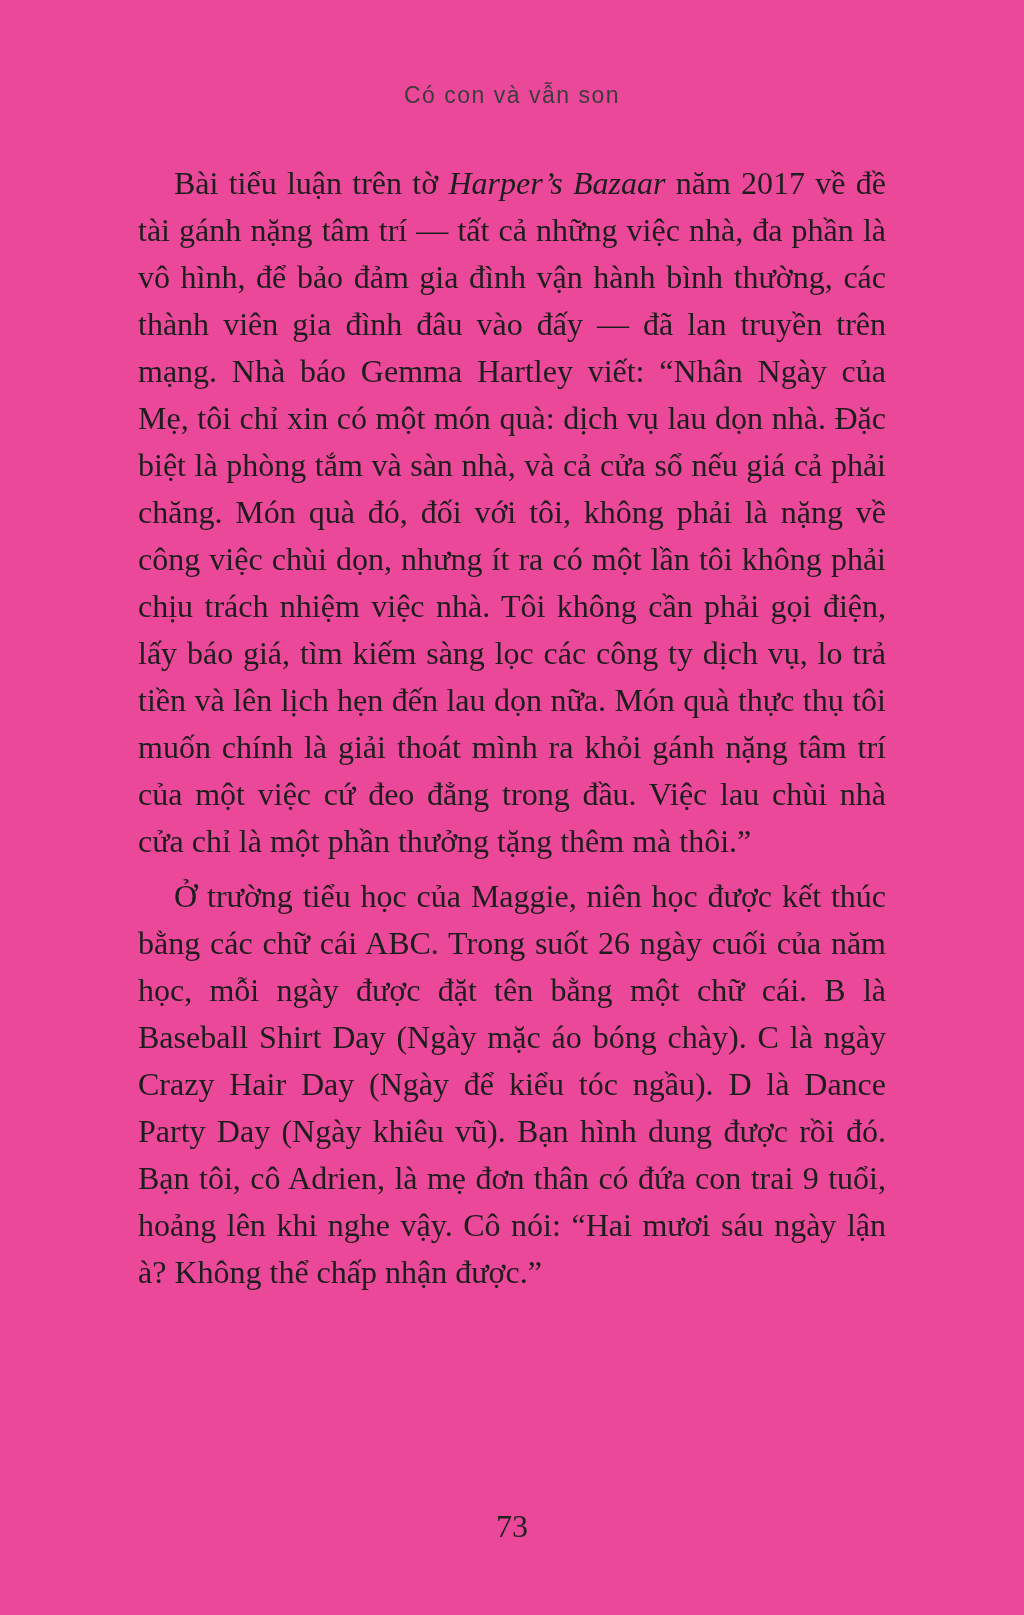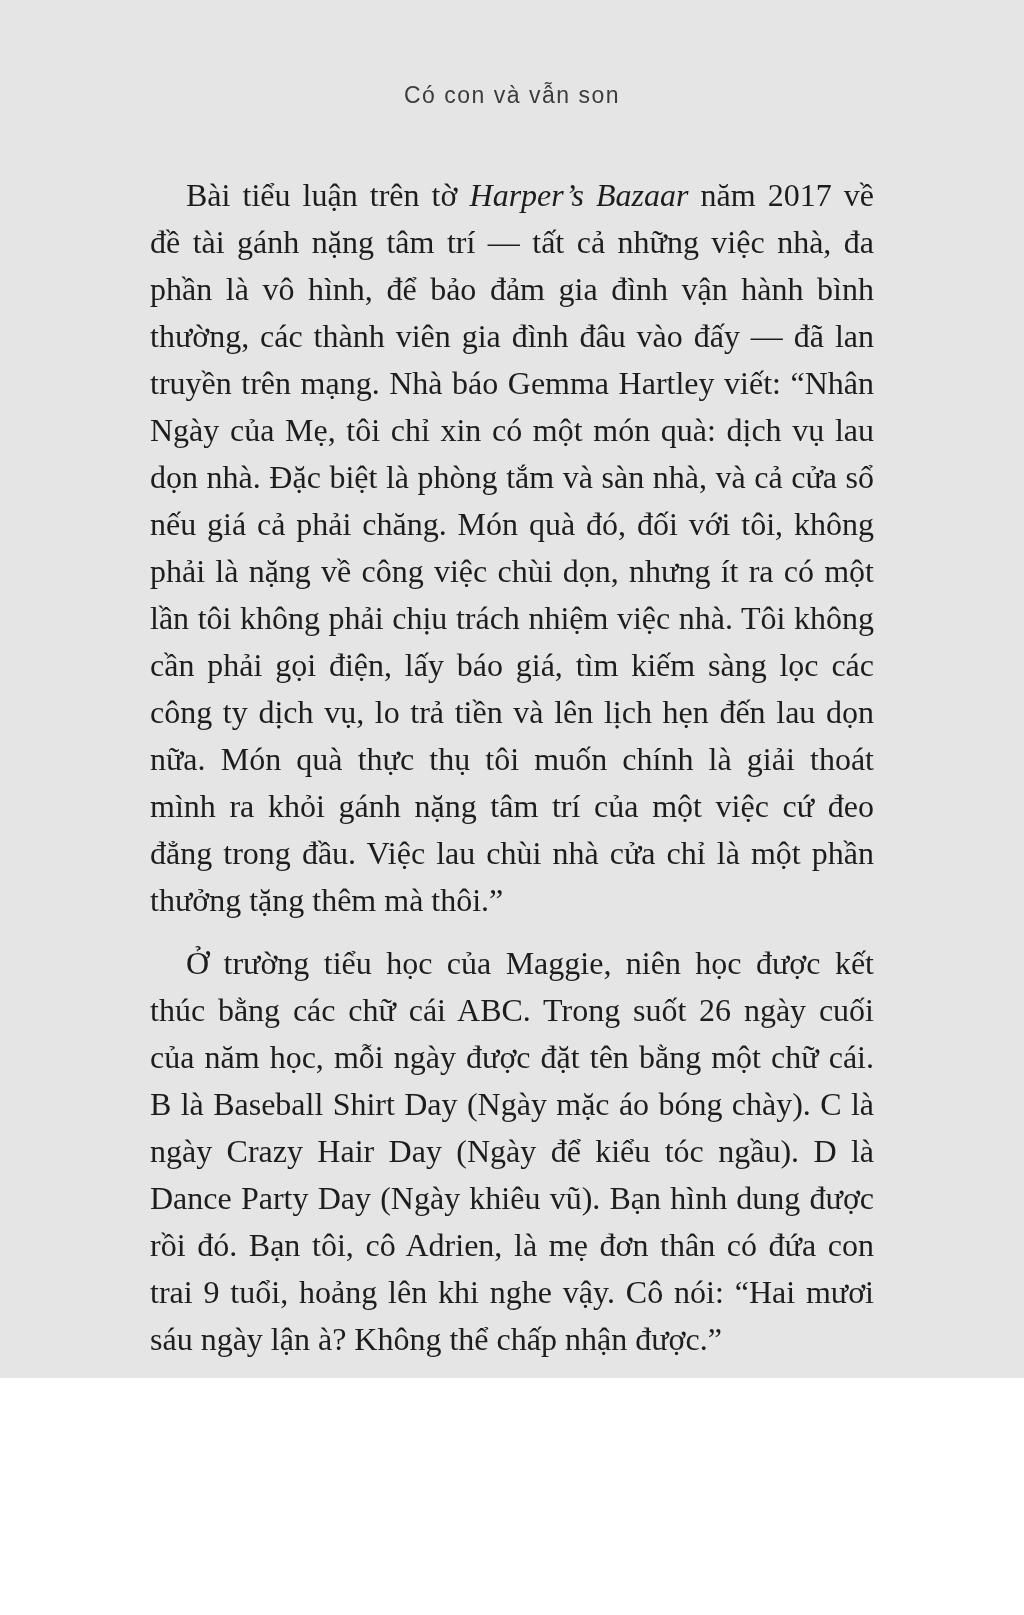--- a/index.html
+++ b/index.html
@@ -9,22 +9,22 @@
     background: #ffffff;
   }
 
   body {
     font-family: "Liberation Serif", "DejaVu Serif", serif;
   }
 
   .page {
     position: relative;
     width: 1024px;
-    height: 1378px;
-    background: #e5e5e5;
+    height: 1615px;
+    background: #ec4899;
     overflow: hidden;
     text-decoration: underline;
   }
 
   .running-head {
     position: absolute;
     top: 82px;
     left: 0;
     width: 1024px;
     text-align: center;
@@ -41,21 +41,21 @@
     left: 134px;
     width: 756px;
     color: #1d1d1d;
     font-size: 32px;
     line-height: 47px;
   }
 
   .body-text p {
     text-align: justify;
     text-indent: 36px;
-    margin: 16px;
+    margin: 4px;
   }
 
   .body-text p + p {
     margin-top: 8px;
   }
 
   .body-text .italic {
     font-style: italic;
   }
 
@@ -75,14 +75,15 @@
 
 <div class="page">
 
   <header class="running-head">Có con và vẫn son</header>
 
   <main class="body-text">
       <p><span>Bài tiểu luận trên tờ </span><span class="italic">Harper’s Bazaar</span><span> năm 2017 về đề tài gánh nặng tâm trí — tất cả những việc nhà, đa phần là vô hình, để bảo đảm gia đình vận hành bình thường, các thành viên gia đình đâu vào đấy — đã lan truyền trên mạng. Nhà báo Gemma Hartley viết: “Nhân Ngày của Mẹ, tôi chỉ xin có một món quà: dịch vụ lau dọn nhà. Đặc biệt là phòng tắm và sàn nhà, và cả cửa sổ nếu giá cả phải chăng. Món quà đó, đối với tôi, không phải là nặng về công việc chùi dọn, nhưng ít ra có một lần tôi không phải chịu trách nhiệm việc nhà. Tôi không cần phải gọi điện, lấy báo giá, tìm kiếm sàng lọc các công ty dịch vụ, lo trả tiền và lên lịch hẹn đến lau dọn nữa. Món quà thực thụ tôi muốn chính là giải thoát mình ra khỏi gánh nặng tâm trí của một việc cứ đeo đẳng trong đầu. Việc lau chùi nhà cửa chỉ là một phần thưởng tặng thêm mà thôi.”</span></p>
       <p><span>Ở trường tiểu học của Maggie, niên học được kết thúc bằng các chữ cái ABC. Trong suốt 26 ngày cuối của năm học, mỗi ngày được đặt tên bằng một chữ cái. B là Baseball Shirt Day (Ngày mặc áo bóng chày). C là ngày Crazy Hair Day (Ngày để kiểu tóc ngầu). D là Dance Party Day (Ngày khiêu vũ). Bạn hình dung được rồi đó. Bạn tôi, cô Adrien, là mẹ đơn thân có đứa con trai 9 tuổi, hoảng lên khi nghe vậy. Cô nói: “Hai mươi sáu ngày lận à? Không thể chấp nhận được.”</span></p>
     </main>
 
+  <footer class="folio">73</footer>
 
 </div>
 
 </body></html>

